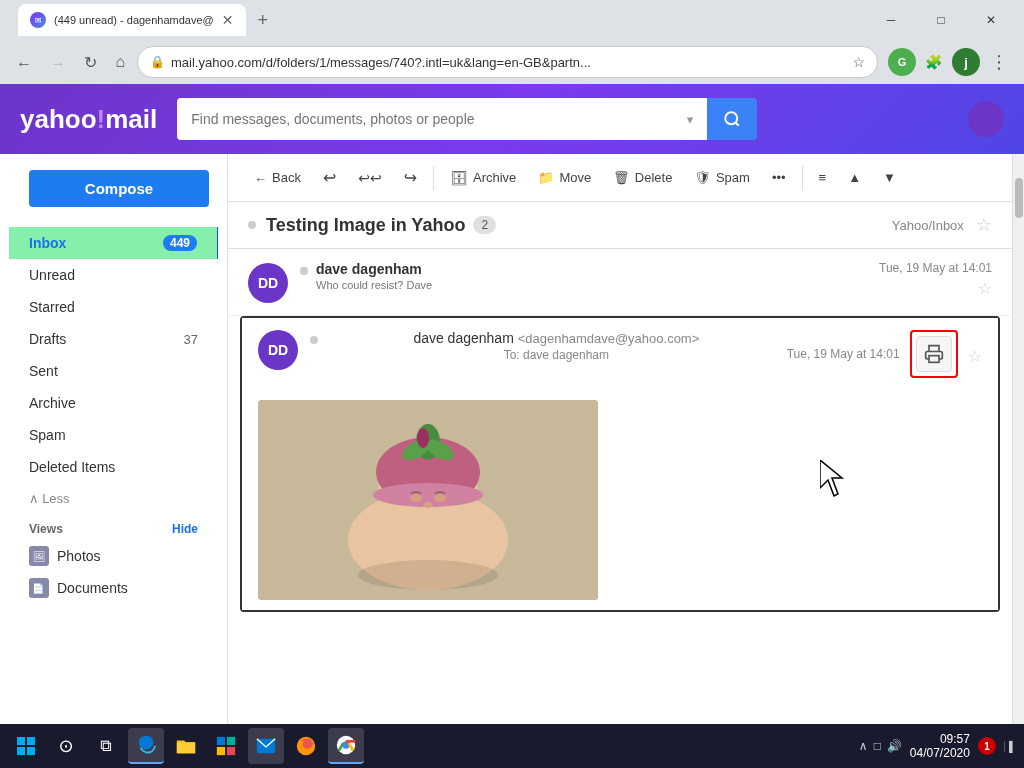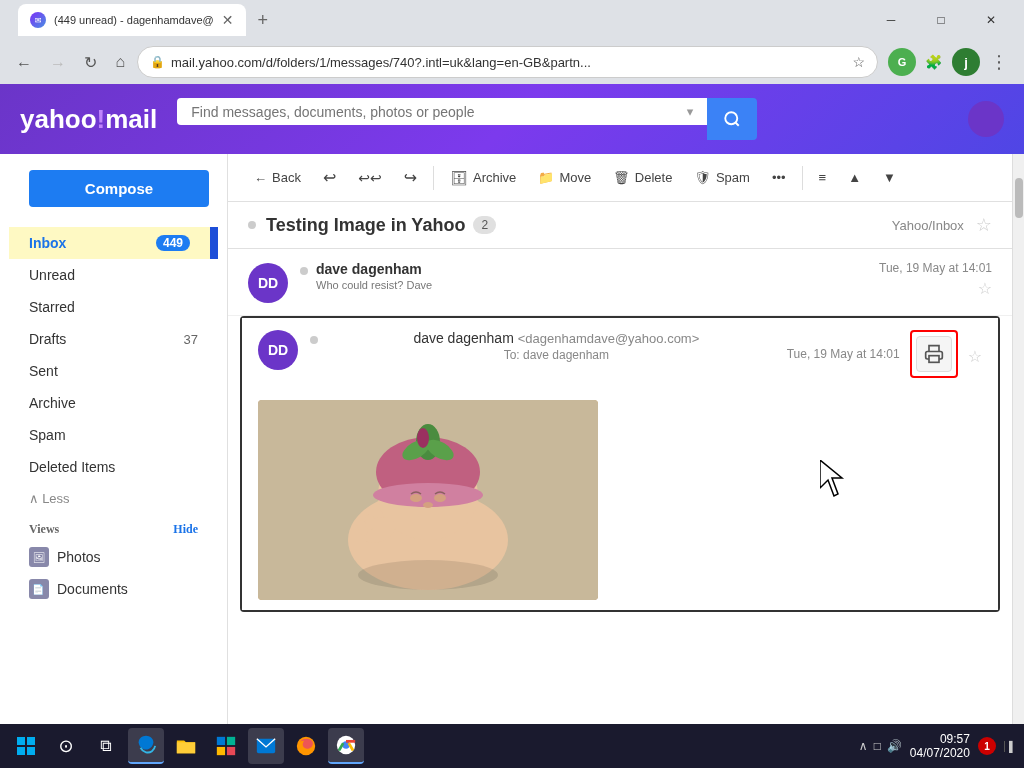--- a/index.html
+++ b/index.html
@@ -22,40 +22,40 @@
     .star-icon { color: #555; font-size: 14px; }
     .browser-ext { display: flex; gap: 4px; margin-left: 4px; align-items: center; }
     .ext-btn2 { width: 28px; height: 28px; border-radius: 50%; display: flex; align-items: center; justify-content: center; font-size: 14px; color: #555; cursor: pointer; }
     .profile-btn { width: 28px; height: 28px; border-radius: 50%; background: #2e7d32; display: flex; align-items: center; justify-content: center; font-size: 13px; color: white; font-weight: bold; cursor: pointer; }
 
     
     .app { display: flex; flex-direction: column; height: calc(768px - 120px); background: #f5f5f5; }
 
     
     .app-header { background: linear-gradient(135deg, #6b35c8, #7c3aed, #4f46e5); padding: 0 20px; height: 70px; display: flex; align-items: center; gap: 20px; }
-    .search-bar { flex: 1; max-width: 550px; background: white; border-radius: 4px 0 0 4px; display: flex; align-items: center; padding: 0 14px; height: 27px; }
+    .search-bar { flex: 1; max-width: 550px; background: white; border-radius: 4px 0 0 4px; display: flex; align-items: center; padding: 0 14px; height: 42px; }
     .search-input { border: none; outline: none; font-size: 14px; color: #999; width: 100%; background: transparent; }
     .search-btn { background: #3b82f6; border: none; cursor: pointer; padding: 0 16px; height: 42px; border-radius: 0 4px 4px 0; display: flex; align-items: center; }
     .search-btn svg { color: white; }
     .header-avatar { width: 36px; height: 36px; border-radius: 50%; background: #6b35c8; margin-left: auto; cursor: pointer; }
 
     
     .toolbar { background: white; display: flex; align-items: center; padding: 0 16px; height: 48px; border-bottom: 1px solid #e0e0e0; gap: 2px; }
     .toolbar-btn { display: flex; align-items: center; gap: 5px; padding: 6px 10px; border: none; background: none; cursor: pointer; color: #444; font-size: 13px; border-radius: 4px; }
     .toolbar-sep { width: 1px; background: #ddd; height: 24px; margin: 0 4px; }
 
     
     .content { display: flex; flex: 1; overflow: hidden; background: white; }
     .sidebar { width: 228px; background: white; border-right: 1px solid #e0e0e0; padding: 8px 9px; overflow-y: auto; flex-shrink: 0; }
     .compose-btn { background: #1d7cf2; color: white; border: none; border-radius: 4px; padding: 10px 0; width: 180px; margin: 8px 20px 12px; font-size: 15px; font-weight: bold; cursor: pointer; display: block; text-align: center; }
     .sidebar-item { display: flex; align-items: center; padding: 8px 20px; cursor: pointer; font-size: 14px; color: #333; }
-    .sidebar-item.active { background: #fef9c3; color: #1a73e8; font-weight: bold; border-right: 8px solid #1d4ed8; margin-top: 20px; }
+    .sidebar-item.active { background: #86efac; color: #1a73e8; font-weight: bold; border-right: 1px solid #1d4ed8; margin-top: 20px; }
     .sidebar-badge { margin-left: auto; background: #1d7cf2; color: white; border-radius: 10px; padding: 1px 7px; font-size: 12px; font-weight: bold; }
     .sidebar-badge-gray { margin-left: auto; color: #666; font-size: 13px; }
-    .sidebar-section { padding: 8px 20px 4px; font-size: 12px; color: #666; font-weight: bold; display: flex; align-items: center; justify-content: space-between; font-family: Liberation Serif, serif; }
+    .sidebar-section { padding: 8px 20px 4px; font-size: 12px; color: #666; font-weight: bold; display: flex; align-items: center; justify-content: space-between; }
     .sidebar-section-link { color: #1a73e8; cursor: pointer; }
     .sidebar-views-item { display: flex; align-items: center; padding: 6px 20px; cursor: pointer; font-size: 14px; color: #333; gap: 8px; }
     .sidebar-views-icon { width: 20px; height: 20px; background: #aaa; border-radius: 3px; display: flex; align-items: center; justify-content: center; font-size: 10px; color: white; }
 
     
     .main { flex: 1; display: flex; flex-direction: column; overflow: hidden; }
     .email-thread-header { padding: 12px 20px; border-bottom: 1px solid #e0e0e0; display: flex; align-items: center; justify-content: space-between; }
     .email-subject { font-size: 18px; font-weight: bold; color: #333; }
     .email-subject-badge { background: #e0e0e0; color: #555; border-radius: 10px; padding: 2px 8px; font-size: 12px; margin-left: 8px; }
     .thread-location { color: #888; font-size: 13px; }

